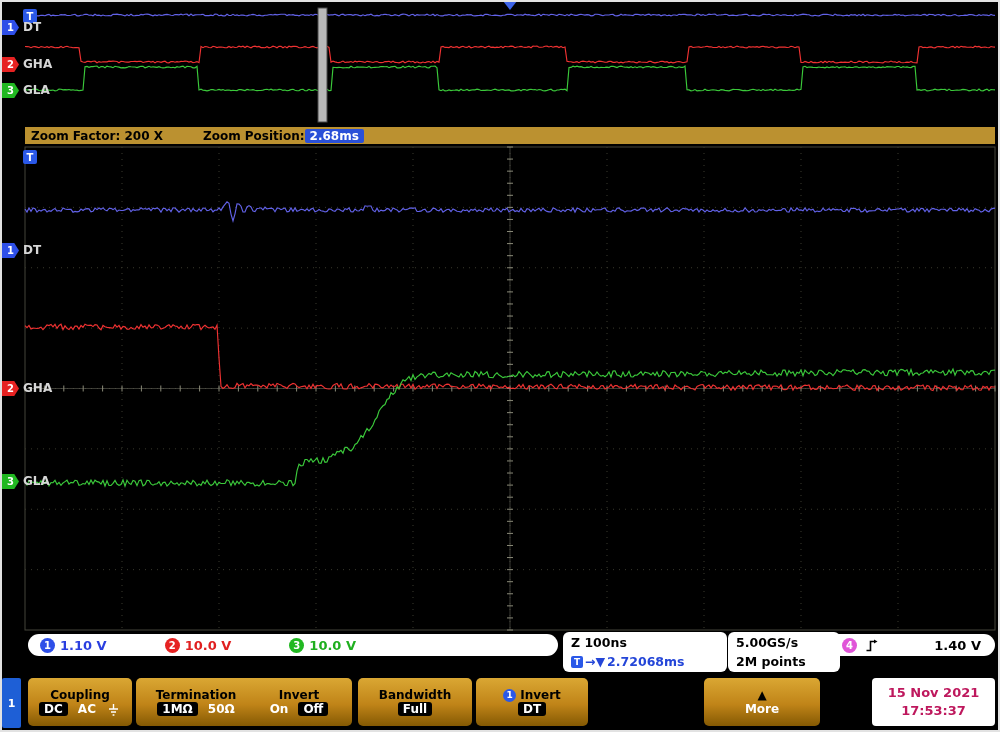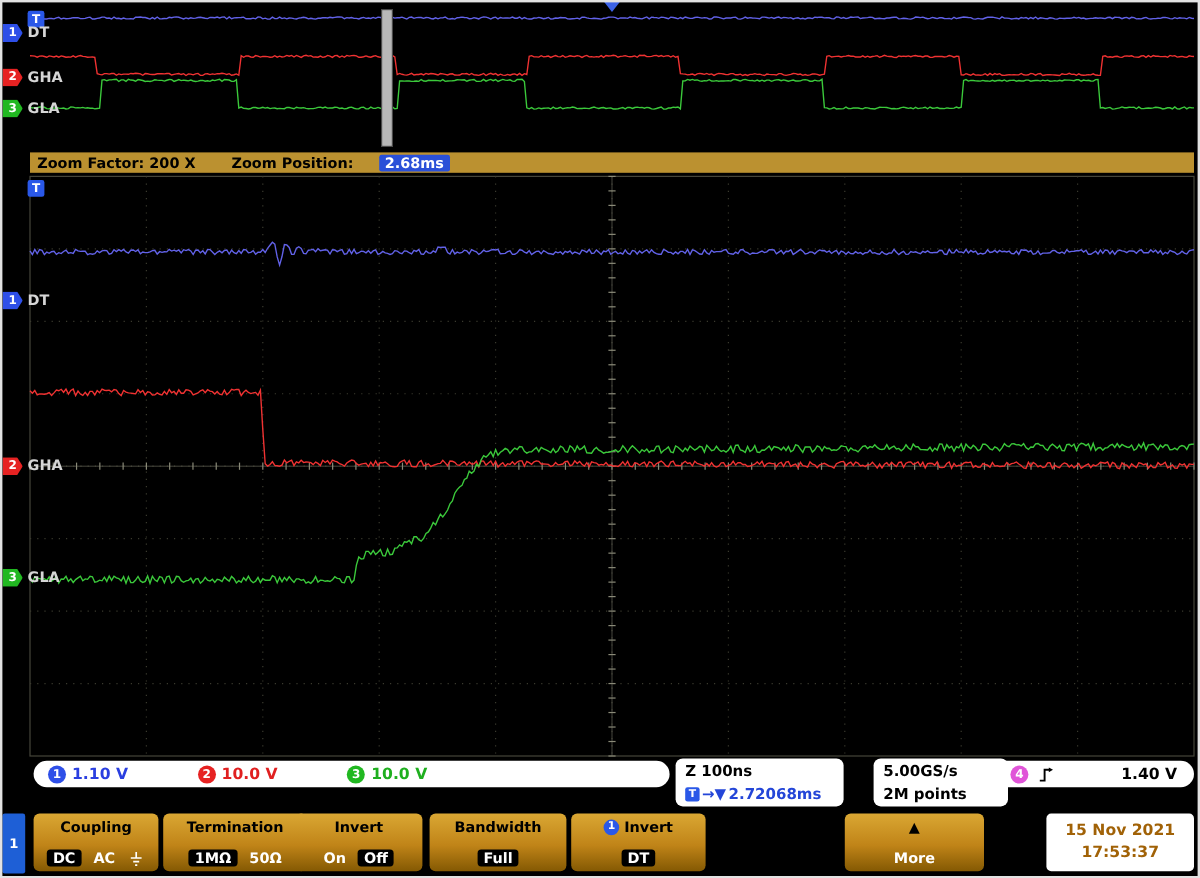--- a/index.html
+++ b/index.html
@@ -11,46 +11,46 @@
        font:bold 10px "DejaVu Sans",sans-serif;color:#fff;z-index:5;
        clip-path:polygon(0 0,72% 0,100% 50%,72% 100%,0 100%)}
   .c1{background:#2e4fe8}.c2{background:#e62222}.c3{background:#21b821}
   .ttag{position:absolute;width:14px;height:14px;background:#2a58e8;color:#fff;
         font:bold 10px "DejaVu Sans",sans-serif;display:flex;align-items:center;justify-content:center;
         border-radius:2px;z-index:5}
   .tri{position:absolute;width:0;height:0;border-left:7px solid transparent;border-right:7px solid transparent;
        border-top:9px solid #3c63e8;z-index:5}
   .wlabel{position:absolute;font:bold 12px "DejaVu Sans",sans-serif;color:#d6d6d6;z-index:5}
   .zoomstrip{position:absolute;left:25px;top:127px;width:970px;height:17px;background:#bb9130;
-             display:flex;align-items:center;gap:30px;padding-left:6px;z-index:5;
+             display:flex;align-items:center;gap:40px;padding-left:6px;z-index:5;
              font:bold 12px "DejaVu Sans",sans-serif;color:#000}
   .zoomgroup{display:flex;align-items:flex-start}
-  .zoomval{background:#2a50d8;color:#fff;padding:0 5px;margin-left:21px;border-radius:2px}
+  .zoomval{background:#2a50d8;color:#fff;padding:0 5px;margin-left:0;border-radius:2px}
   .statbox{position:absolute;background:#fff;z-index:5}
   .cbadge{width:15px;height:15px;border-radius:50%;display:flex;align-items:center;justify-content:center;
           color:#fff;font:bold 10px "DejaVu Sans",sans-serif;flex:0 0 auto}
   .b1{background:#2e4fe8}.b2{background:#e62222}.b3{background:#21b821}.b4{background:#e055d8}
   .chgroup{display:flex;align-items:center;gap:5px;font:bold 13px "DejaVu Sans",sans-serif}
   .v1{color:#2a3fe0}.v2{color:#e02020}.v3{color:#1faf1f}
   .twolines{font:bold 12.5px "DejaVu Sans",sans-serif;color:#000;padding:3px 8px;border-radius:6px;
             display:flex;flex-direction:column;justify-content:space-between}
   .trigline{display:flex;align-items:center;gap:2px;color:#2446d8}
   .ttag-s{position:static;width:12px;height:12px;font-size:9px}
   .menubtn{position:absolute;top:678px;height:48px;border-radius:5px;z-index:5;
            background:linear-gradient(180deg,#daa733,#c08418 55%,#845903);
-           display:flex;flex-direction:column;align-items:center;justify-content:space-between;
+           display:flex;flex-direction:column;align-items:center;justify-content:center;
            padding:4px 2px}
   .btn-title{color:#000;font:bold 12px "DejaVu Sans",sans-serif;display:flex;align-items:center;gap:4px}
   .btn-opts{display:flex;align-items:center;gap:10px;color:#fff;font:bold 12px "DejaVu Sans",sans-serif}
   .opt-sel{background:#000;border-radius:3px;padding:0 5px}
   .smbadge{width:13px;height:13px;border-radius:50%;background:#2a58e8;color:#fff;
            font:bold 9px "DejaVu Sans",sans-serif;display:flex;align-items:center;justify-content:center}
   .datebox{position:absolute;top:678px;height:48px;background:#fff;border-radius:4px;z-index:5;
            display:flex;flex-direction:column;align-items:center;justify-content:center;
-           font:bold 13px "DejaVu Sans",sans-serif;color:#a16207;line-height:1.4}
+           font:bold 13px "DejaVu Sans",sans-serif;color:#be185d;line-height:1.4}
   .sidetab{position:absolute;left:2px;top:678px;width:19px;height:50px;background:#1e5fd6;border-radius:2px;
            color:#fff;font:bold 11px "DejaVu Sans",sans-serif;display:flex;align-items:center;justify-content:center;z-index:5}
 </style>
 </head>
 <body>
 
 <div class="screen">
   <div class="frame"></div>
 
   <svg id="scope-svg" width="1000" height="732">
@@ -209,21 +209,21 @@
     <span class="chgroup">
       <span class="cbadge b2">2</span>
       <span class="v2">10.0 V</span>
     </span>
     <span class="chgroup">
       <span class="cbadge b3">3</span>
       <span class="v3">10.0 V</span>
     </span>
   </div>
 
-  <div class="statbox twolines" style="left:563px;top:632px;width:140px;height:40px">
+  <div class="statbox twolines" style="left:563px;top:632px;width:164px;height:40px">
     <span>Z 100ns</span>
     <span class="trigline">
       <span class="ttag ttag-s">T</span>
       <span>→▼</span>
       <span>2.72068ms</span>
     </span>
   </div>
 
   <div class="statbox twolines" style="left:728px;top:632px;width:112px;height:40px">
     <span>5.00GS/s</span>

